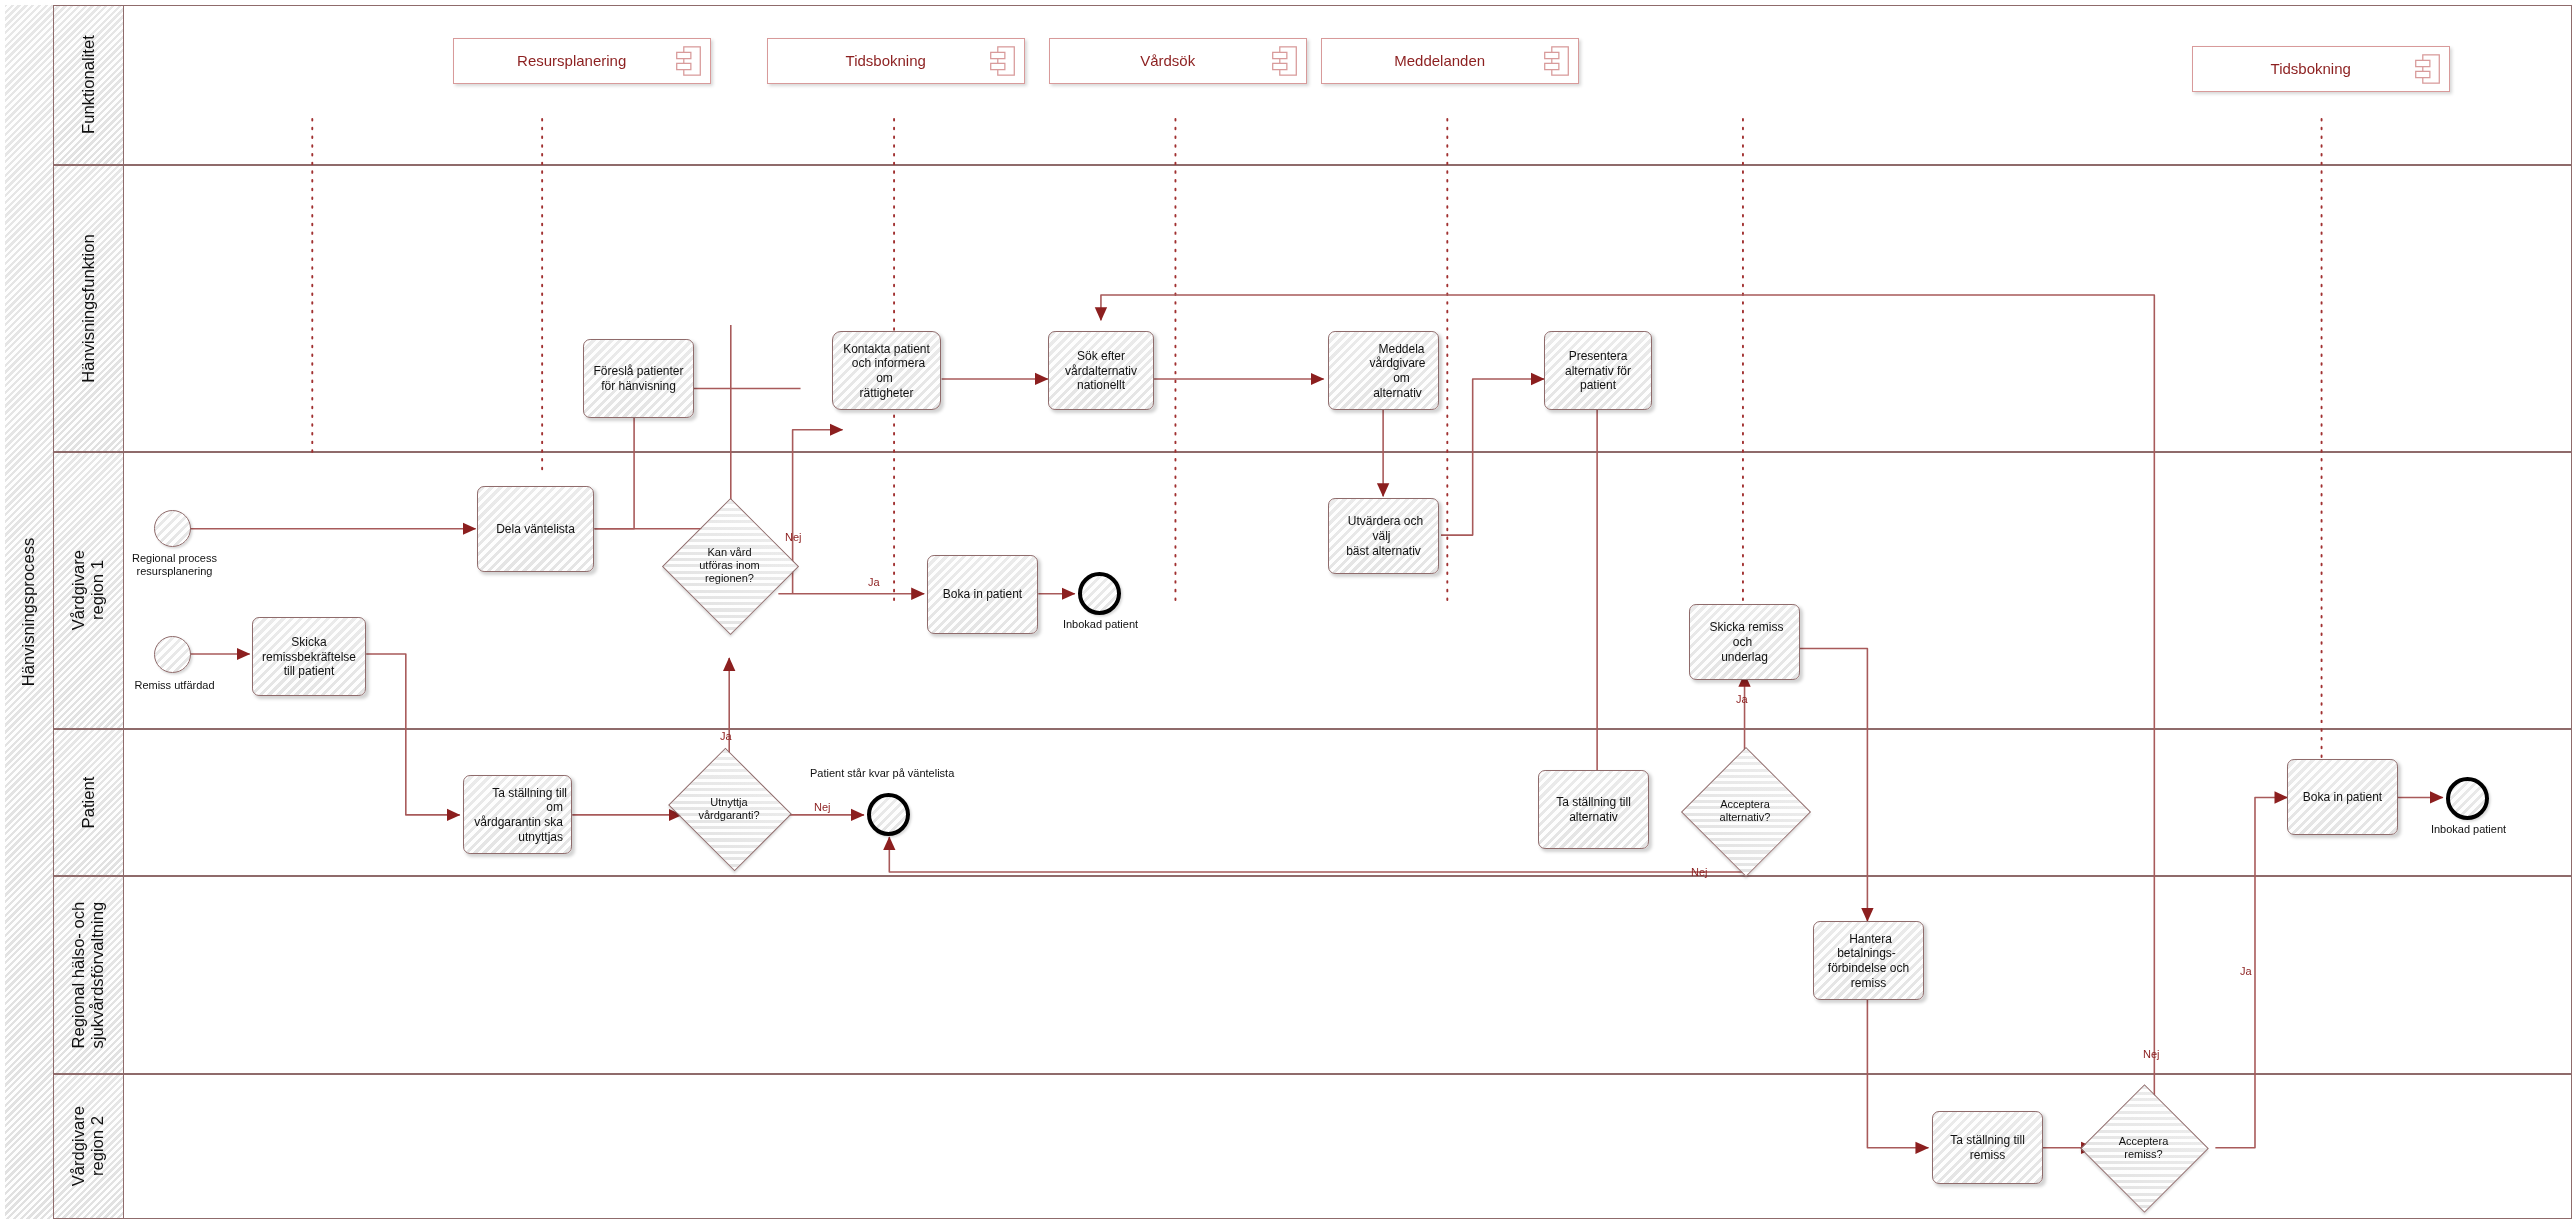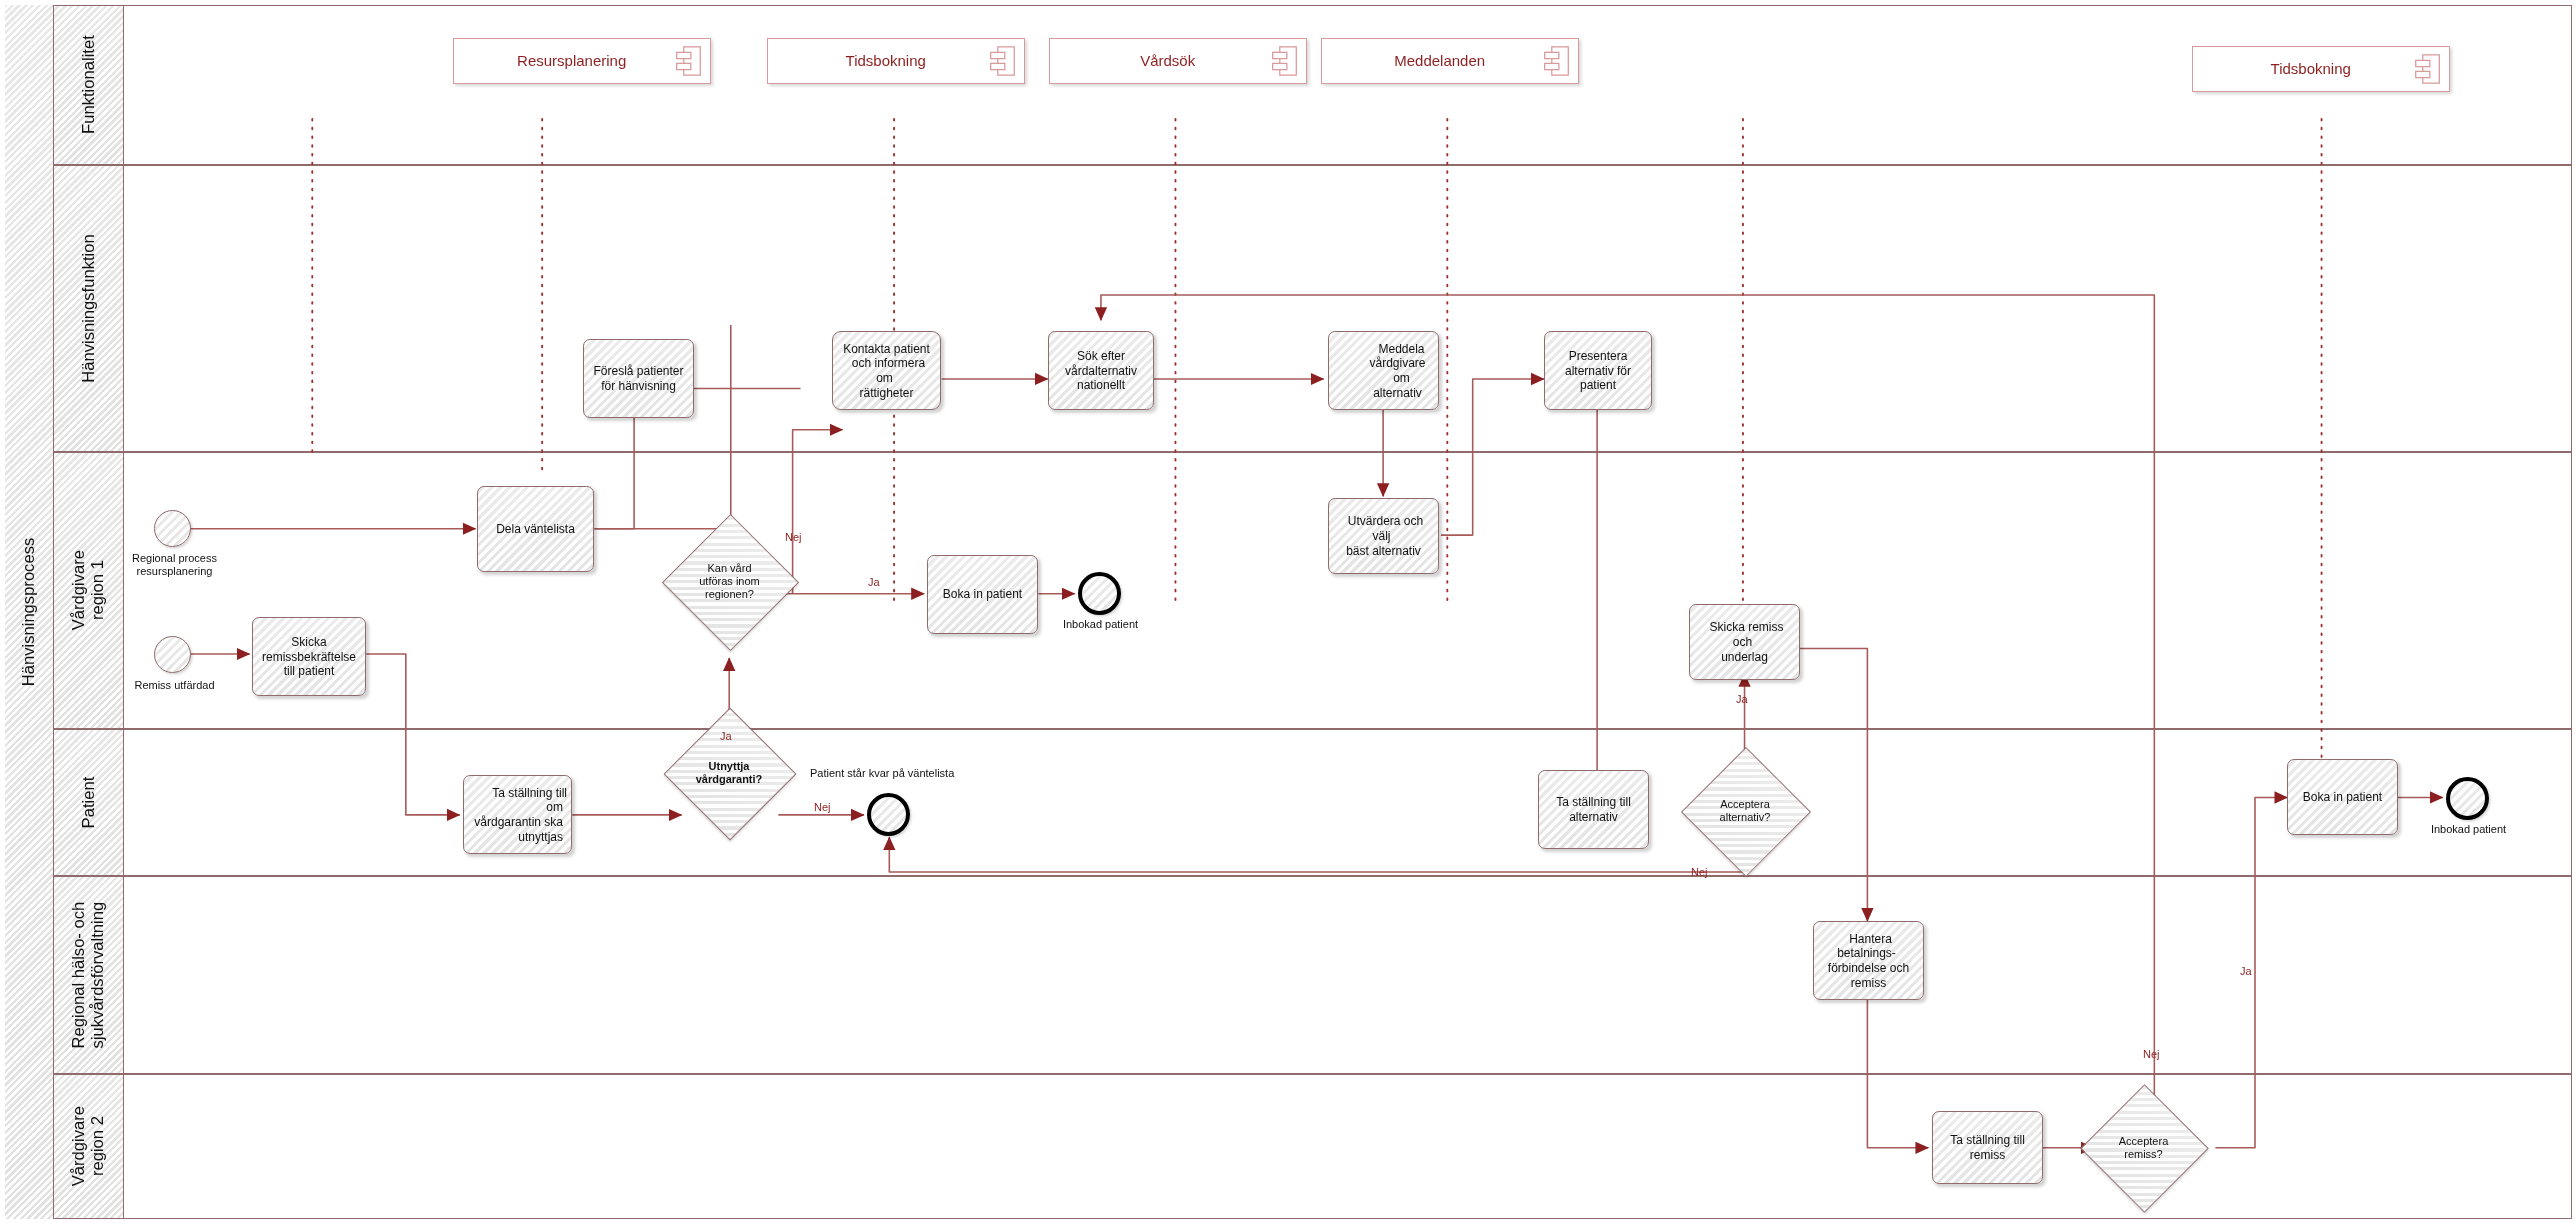--- a/index.html
+++ b/index.html
@@ -290,21 +290,21 @@
   </div>
 
   <div class="task" style="left:252px;top:617px;width:114px;height:79px;">
     <span>
       <span>Skicka</span><br>
       <span>remissbekräftelse</span><br>
       <span>till patient</span>
     </span>
   </div>
 
-  <div class="gw" style="left:682px;top:534px;width:95px;height:95px;">
+  <div class="gw" style="left:682px;top:518px;width:95px;height:95px;">
     <div class="dia"></div>
     <div class="gtxt">
       <div>Kan vård</div>
       <div>utföras inom</div>
       <div>regionen?</div>
     </div>
   </div>
 
   <div class="task" style="left:927px;top:555px;width:111px;height:79px;">
     <span>Boka in patient</span>
@@ -330,21 +330,21 @@
   </div>
 
   <div class="task" style="left:463px;top:775px;width:109px;height:79px;text-align:right;">
     <span>
       <span>Ta ställning till om</span><br>
       <span>vårdgarantin ska</span><br>
       <span>utnyttjas</span>
     </span>
   </div>
 
-  <div class="gw" style="left:683px;top:727px;width:92px;height:92px;font-weight:bold;">
+  <div class="gw" style="left:683px;top:769px;width:92px;height:79px;">
     <div class="dia"></div>
     <div class="gtxt">
       <div>Utnyttja</div>
       <div>vårdgaranti?</div>
     </div>
   </div>
 
   <div class="ev end" style="left:867px;top:793px;width:43px;height:43px;"></div>
   <div class="note" style="left:810px;top:767px;">
     <span>Patient står kvar på väntelista</span>

